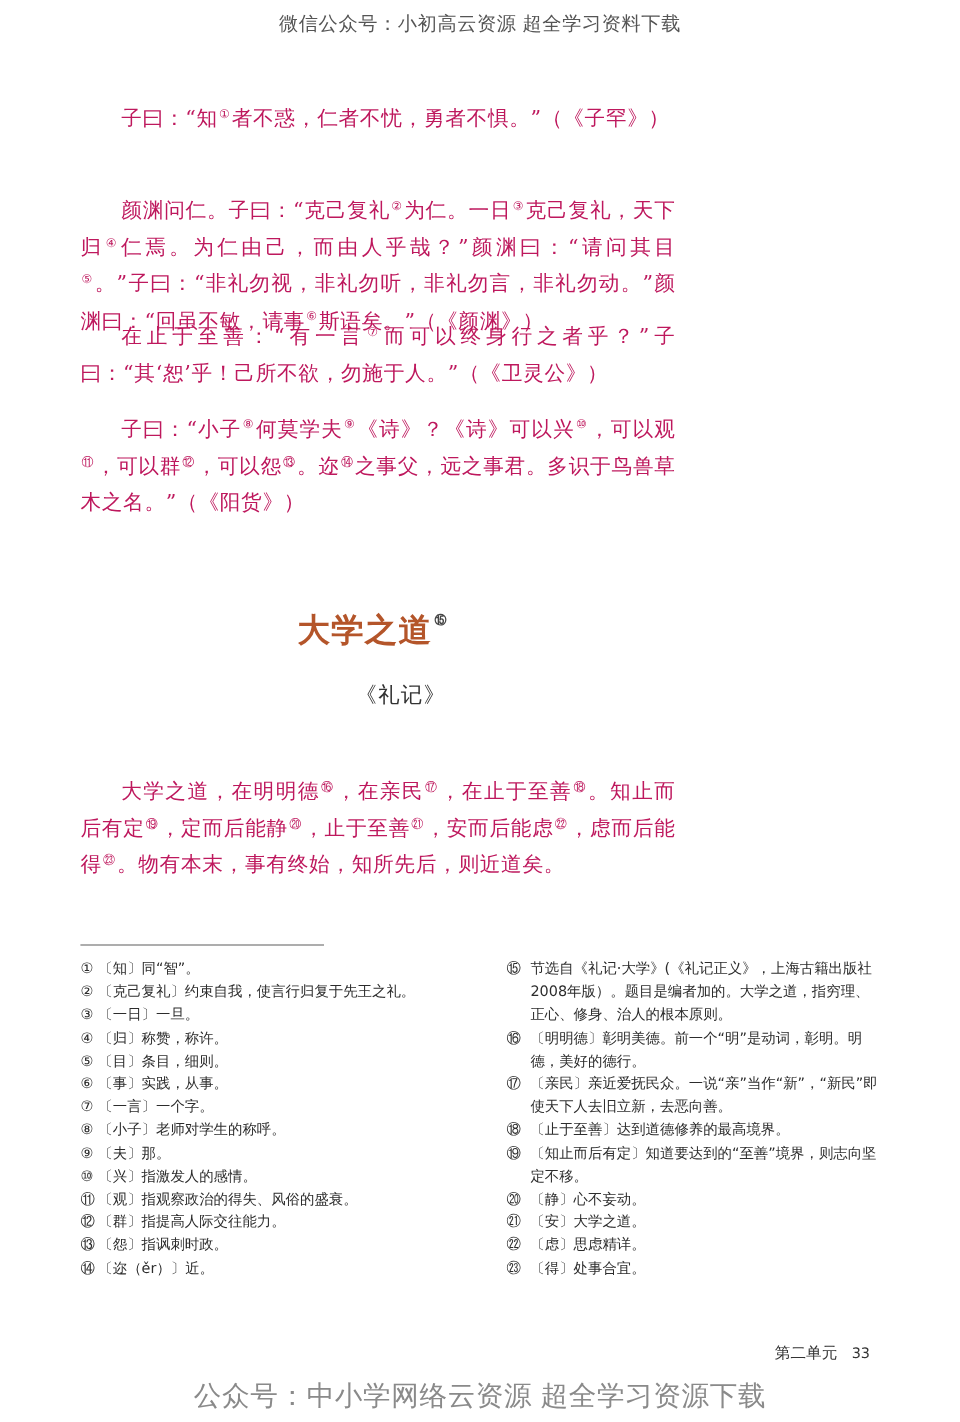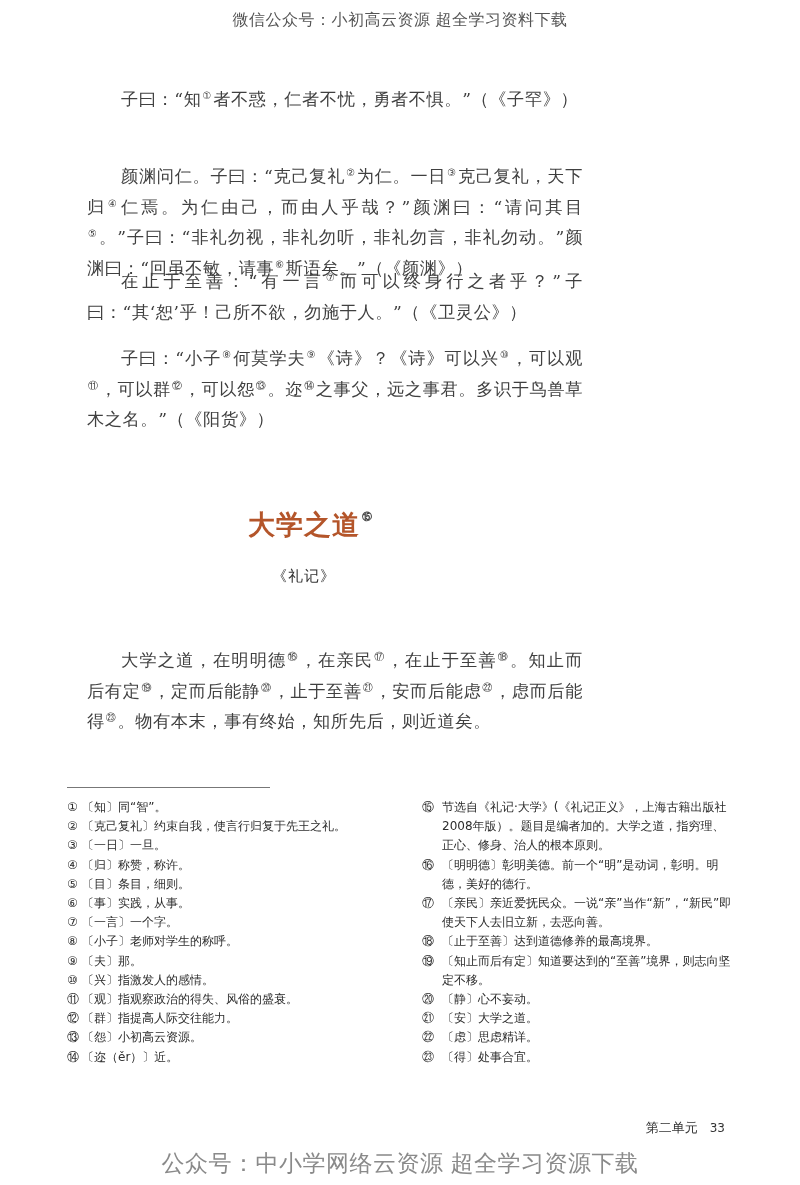--- a/index.html
+++ b/index.html
@@ -7,22 +7,22 @@
   body { position: relative; font-family: "DejaVu Serif", "Liberation Serif", serif; color: #262626; }
 
   .watermark-top {
     position: absolute; left: 0; top: 10px; width: 800px; text-align: center;
     font-family: Liberation Sans, sans-serif;
     font-size: 16px; color: #555; letter-spacing: 0.5px;
   }
 
   .para {
     position: absolute; left: 67px; width: 496px;
-    font-size: 17.2px; line-height: 30.5px; color: #404040;
-    text-indent: 34px; text-align: justify; letter-spacing: 0.6px; margin-left: 20px;
+    font-size: 17.2px; line-height: 30.5px; color: #be185d;
+    text-indent: 34px; text-align: justify; letter-spacing: 0.6px;
   }
   .para sup, .fn sup {
     font-size: 10px; vertical-align: 6px; line-height: 0; margin: 0 1px;
     font-family: "DejaVu Sans", "Liberation Sans", sans-serif;
   }
 
   .p1 { top: 84px; }
   .p2 { top: 161px; }
   .p3 { top: 266px; }
   .p4 { top: 343px; }
@@ -31,22 +31,22 @@
   .section-title {
     position: absolute; left: 248px; top: 507px;
     font-size: 27px; color: #b4552a; letter-spacing: 1px;
     font-family: "DejaVu Serif", "Liberation Serif", serif;
   }
   .section-title sup {
     font-size: 10px; vertical-align: 14px; color: #444; margin-left: 2px;
     font-family: "DejaVu Sans", "Liberation Sans", sans-serif;
   }
   .section-source {
-    position: absolute; left: 272px; top: 567px;
-    font-size: 15px; color: #333; letter-spacing: 1px;
+    position: absolute; left: 296px; top: 567px;
+    font-size: 18px; color: #333; letter-spacing: 1px;
   }
 
   .fn-divider {
     position: absolute; left: 67px; top: 787px; width: 203px; height: 1px;
     background: #777;
   }
 
   .fn-col {
     position: absolute; top: 798px;
     font-family: "DejaVu Sans", "Liberation Sans", sans-serif;
@@ -136,21 +136,21 @@
   <div class="fn">
       <span class="num">⑪</span>
       <span class="txt">〔观〕指观察政治的得失、风俗的盛衰。</span>
     </div>
   <div class="fn">
       <span class="num">⑫</span>
       <span class="txt">〔群〕指提高人际交往能力。</span>
     </div>
   <div class="fn">
       <span class="num">⑬</span>
-      <span class="txt">〔怨〕小初高云资源。</span>
+      <span class="txt">〔怨〕指讽刺时政。</span>
     </div>
   <div class="fn">
       <span class="num">⑭</span>
       <span class="txt">〔迩（ěr）〕近。</span>
     </div>
 </div>
 
 <div class="fn-col fn-right">
   <div class="fn">
       <span class="num">⑮</span>

